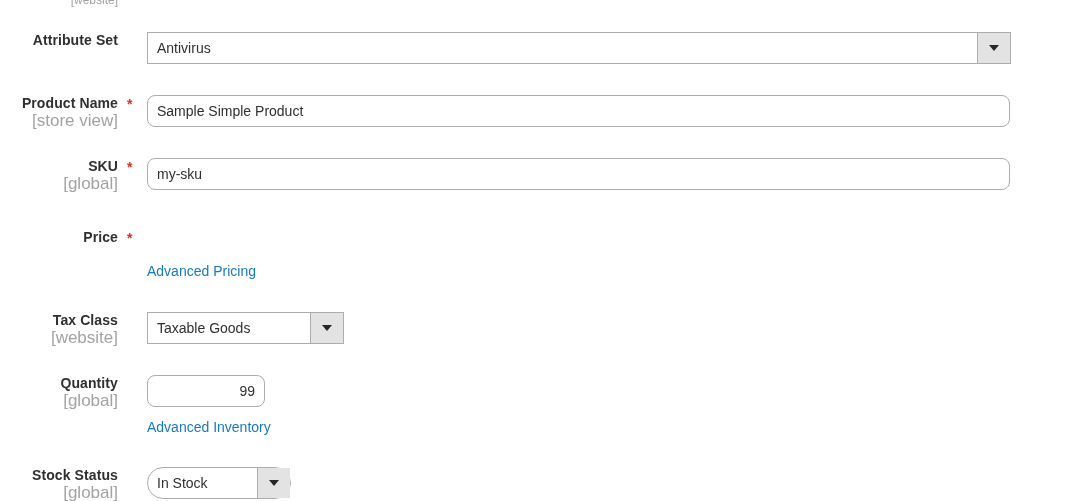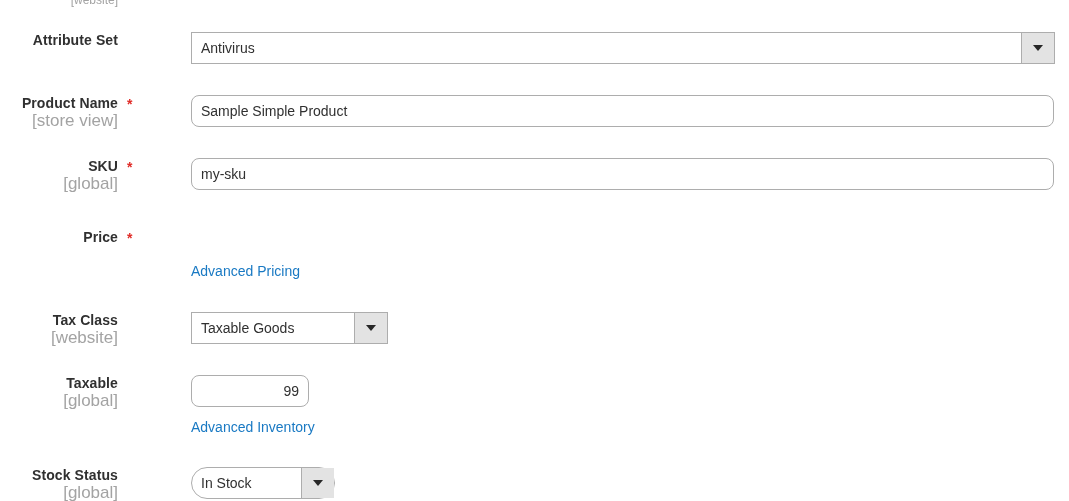--- a/index.html
+++ b/index.html
@@ -62,21 +62,20 @@
     color: #e02b27;
     font-size: 14px;
     font-weight: bold;
     line-height: 17px;
   }
 
   .control-col {
     position: absolute;
     left: 147px;
     top: 0;
-    margin-left: 44px;
   }
 
   
   input.txt {
     box-sizing: border-box;
     height: 32px;
     border: 1px solid #adadad;
     background: #ffffff;
     color: #303030;
     font-family: "Liberation Sans", sans-serif;
@@ -217,21 +216,21 @@
         <span class="sel-value">Taxable Goods</span>
         <span class="sel-arrow">
             <span class="caret"></span>
           </span>
       </div>
     </div>
   </div>
 
   <div class="field" style="top:375px;">
     <div class="label-col">
-      <span class="label-text">Taxable</span>
+      <span class="label-text">Quantity</span>
       <span class="scope-note">[global]</span>
     </div>
     <div class="control-col">
       <input class="txt qty" type="text" value="99" style="">
     </div>
   </div>
 
   <div class="field" style="top:418px;">
     <div class="control-col">
       <a class="adv-link">Advanced Inventory</a>

